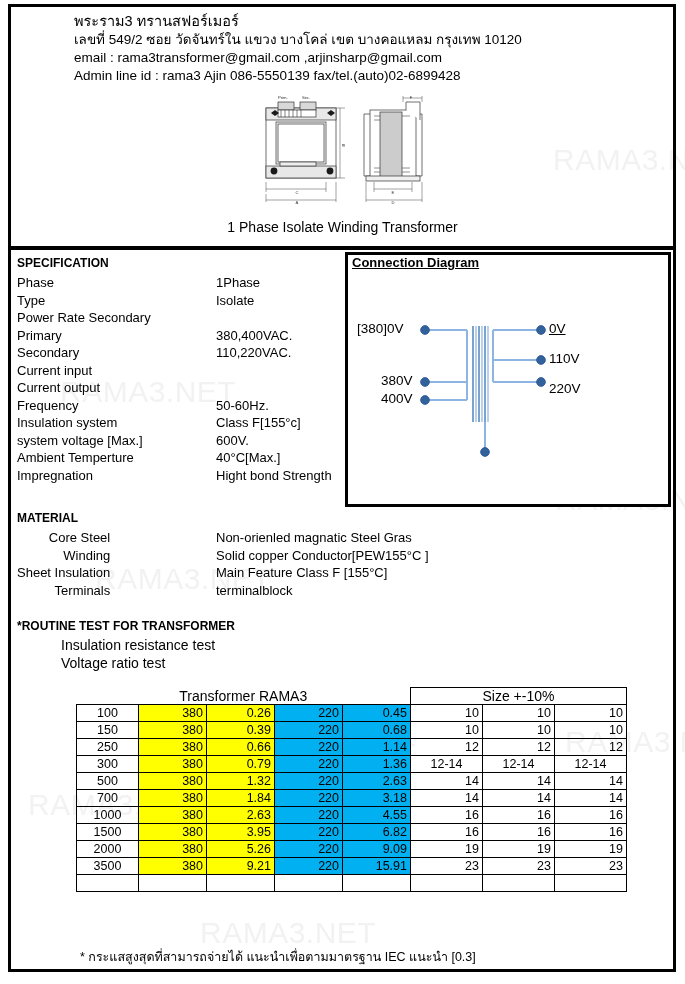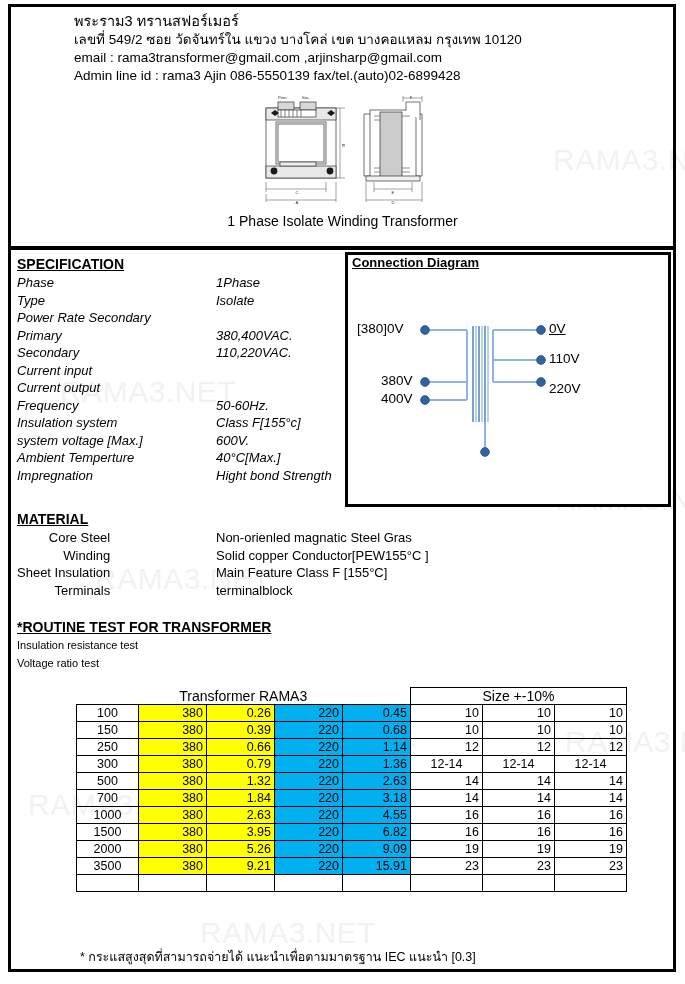--- a/index.html
+++ b/index.html
@@ -80,33 +80,32 @@
   
   .drawing {
     position: absolute;
     left: 248px; top: 90px;
     width: 195px; height: 118px;
     z-index: 3;
   }
   .drawing svg { display: block; }
   .caption {
     position: absolute;
-    left: 0; top: 213px;
+    left: 0; top: 219px;
     width: 685px;
     text-align: center;
     font-size: 14px;
     z-index: 3;
   }
 
   
   .sec-h {
     position: absolute;
-    font-size: 14px;
+    font-size: 12px;
     font-weight: bold;
-    text-decoration: underline;
     z-index: 3;
     white-space: nowrap;
   }
 
   
   .kv {
     position: absolute;
     z-index: 3;
     font-size: 13px;
   }
@@ -120,21 +119,22 @@
   .kv .v {
     position: absolute;
     left: 199px;
     top: 0;
   }
   .kv.material .v { left: 199px; }
 
   .plain {
     position: absolute;
     z-index: 3;
-    font-size: 11px;
+    font-size: 14px;
+    margin-left: 44px;
   }
   .plain .row {
     height: 17.5px;
     line-height: 17.5px;
     white-space: nowrap;
   }
 
   
   .conn-box {
     position: absolute;
@@ -343,21 +343,21 @@
         <line x1="126" y1="99" x2="164" y2="99"></line>
         <line x1="118" y1="92" x2="118" y2="112"></line>
         <line x1="174" y1="92" x2="174" y2="112"></line>
         <line x1="118" y1="110" x2="174" y2="110"></line>
       </g>
     </svg>
   </div>
   <div class="caption">1 Phase Isolate Winding Transformer</div>
 
   <div class="sec-h" style="left:17px; top:256px;">SPECIFICATION</div>
-  <div class="kv" style="left:17px; top:274px;font-style:italic;">
+  <div class="kv" style="left:17px; top:274px;">
     <div class="row"><span class="k">Phase</span><span class="v">1Phase</span></div>
     <div class="row"><span class="k">Type</span><span class="v">Isolate</span></div>
     <div class="row"><span class="k">Power Rate Secondary</span><span class="v"></span></div>
     <div class="row"><span class="k">Primary</span><span class="v">380,400VAC.</span></div>
     <div class="row"><span class="k">Secondary</span><span class="v">110,220VAC.</span></div>
     <div class="row"><span class="k">Current input</span><span class="v"></span></div>
     <div class="row"><span class="k">Current output</span><span class="v"></span></div>
     <div class="row"><span class="k">Frequency</span><span class="v">50-60Hz.</span></div>
     <div class="row"><span class="k">Insulation system</span><span class="v">Class F[155°c]</span></div>
     <div class="row"><span class="k">system voltage [Max.]</span><span class="v">600V.</span></div>

